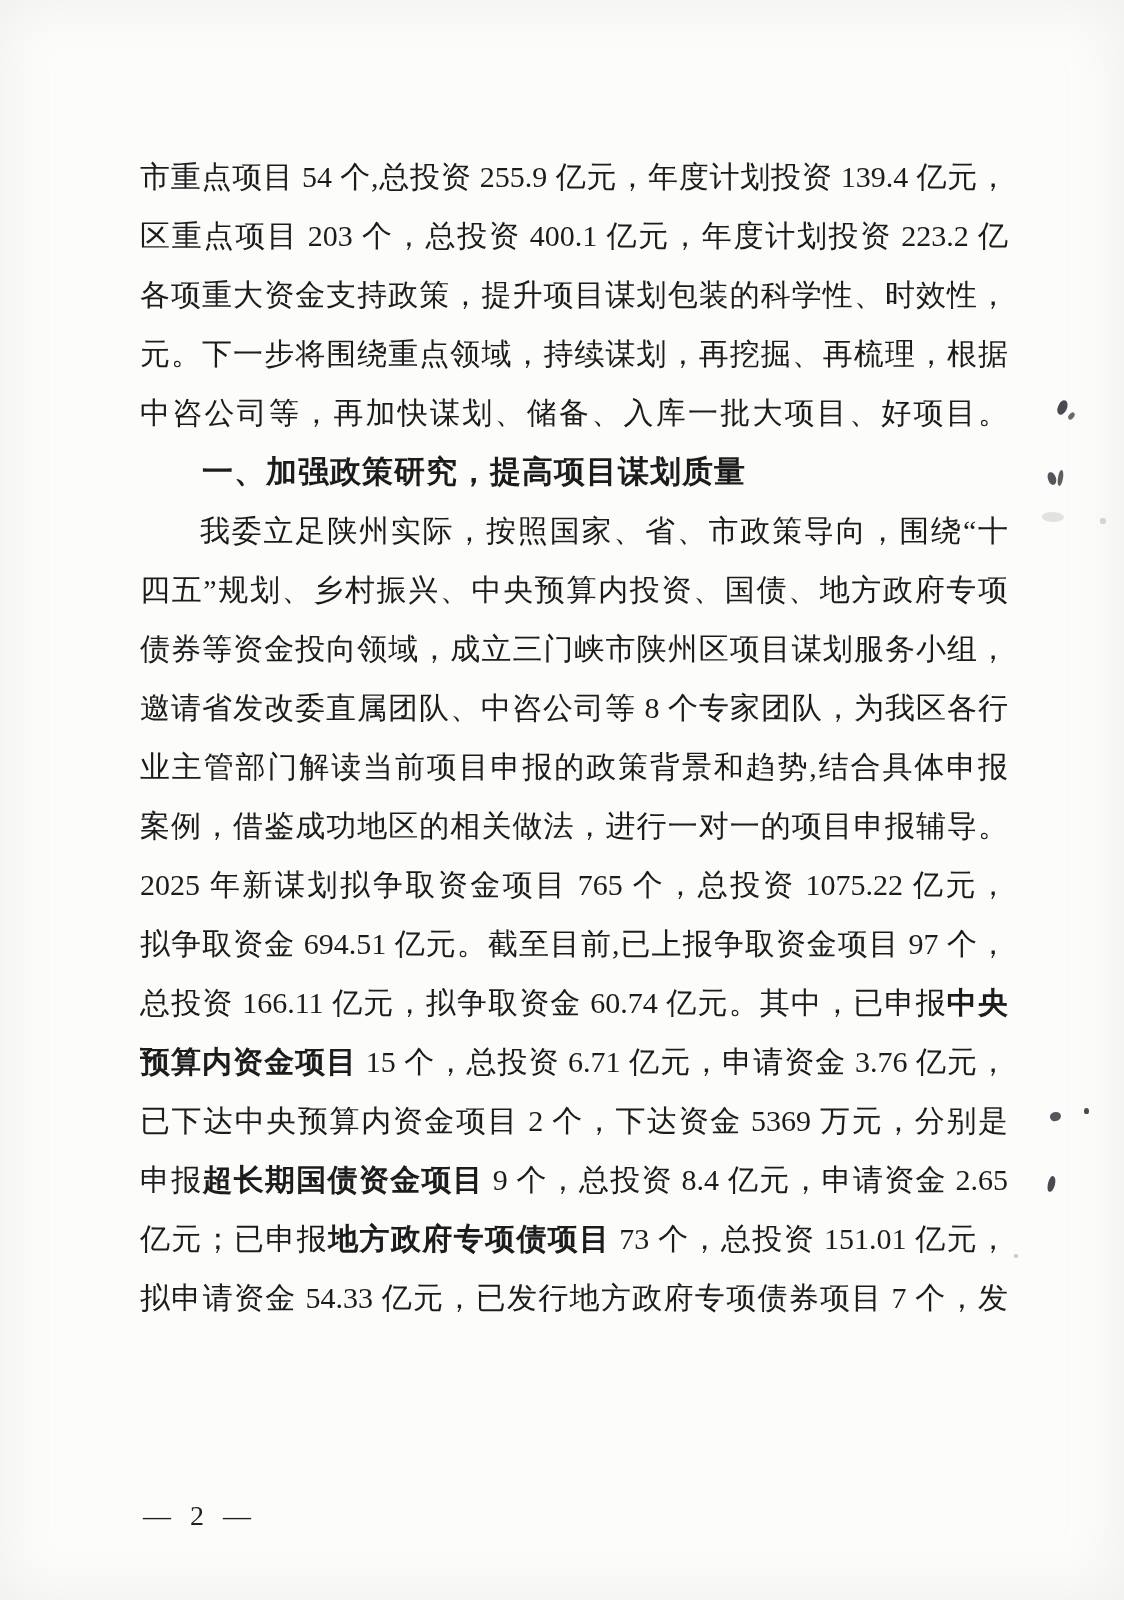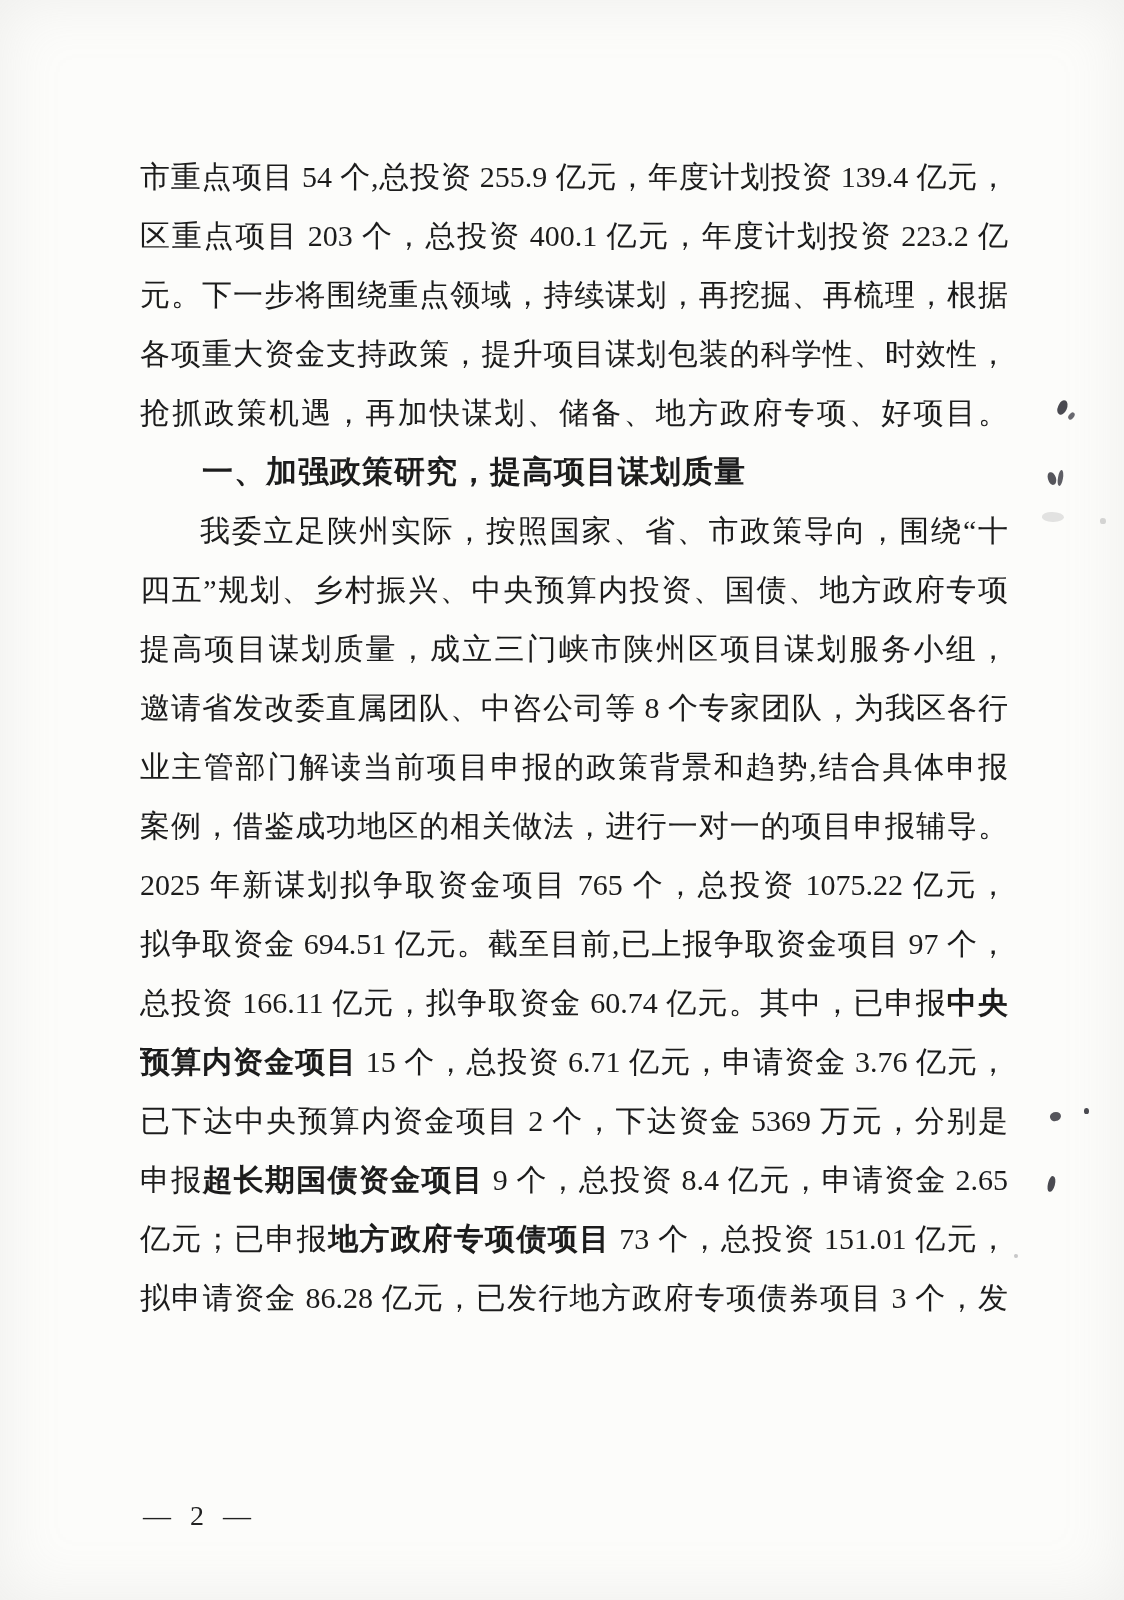--- a/index.html
+++ b/index.html
@@ -62,38 +62,38 @@
   }
 </style>
 </head>
 <body>
 
 <div class="page">
 
   <div class="text-block">
       <div class="line"><span>市重点项目 54 个,总投资 255.9 亿元，年度计划投资 139.4 亿元，</span></div>
       <div class="line"><span>区重点项目 203 个，总投资 400.1 亿元，年度计划投资 223.2 亿</span></div>
+      <div class="line"><span>各项重大资金支持政策，提升项目谋划包装的科学性、时效性，</span></div>
       <div class="line"><span>元。下一步将围绕重点领域，持续谋划，再挖掘、再梳理，根据</span></div>
-      <div class="line"><span>各项重大资金支持政策，提升项目谋划包装的科学性、时效性，</span></div>
-      <div class="line"><span>抢抓政策机遇，再加快谋划、储备、地方政府专项、好项目。</span></div>
+      <div class="line"><span>中咨公司等，再加快谋划、储备、入库一批大项目、好项目。</span></div>
       <div class="line heading indent no-stretch"><span class="b">一、加强政策研究，提高项目谋划质量</span></div>
       <div class="line indent"><span>我委立足陕州实际，按照国家、省、市政策导向，围绕“十</span></div>
       <div class="line"><span>四五”规划、乡村振兴、中央预算内投资、国债、地方政府专项</span></div>
-      <div class="line"><span>提高项目谋划质量，成立三门峡市陕州区项目谋划服务小组，</span></div>
+      <div class="line"><span>债券等资金投向领域，成立三门峡市陕州区项目谋划服务小组，</span></div>
       <div class="line"><span>邀请省发改委直属团队、中咨公司等 8 个专家团队，为我区各行</span></div>
       <div class="line"><span>业主管部门解读当前项目申报的政策背景和趋势,结合具体申报</span></div>
       <div class="line"><span>案例，借鉴成功地区的相关做法，进行一对一的项目申报辅导。</span></div>
       <div class="line"><span>2025 年新谋划拟争取资金项目 765 个，总投资 1075.22 亿元，</span></div>
       <div class="line"><span>拟争取资金 694.51 亿元。截至目前,已上报争取资金项目 97 个，</span></div>
       <div class="line"><span>总投资 166.11 亿元，拟争取资金 60.74 亿元。其中，已申报</span><span class="b">中央</span></div>
       <div class="line"><span class="b">预算内资金项目</span><span> 15 个，总投资 6.71 亿元，申请资金 3.76 亿元，</span></div>
       <div class="line"><span>已下达中央预算内资金项目 2 个，下达资金 5369 万元，分别是</span></div>
       <div class="line"><span>申报</span><span class="b">超长期国债资金项目</span><span> 9 个，总投资 8.4 亿元，申请资金 2.65</span></div>
       <div class="line"><span>亿元；已申报</span><span class="b">地方政府专项债项目</span><span> 73 个，总投资 151.01 亿元，</span></div>
-      <div class="line"><span>拟申请资金 86.28 亿元，已发行地方政府专项债券项目 3 个，发</span></div>
+      <div class="line"><span>拟申请资金 54.33 亿元，已发行地方政府专项债券项目 7 个，发</span></div>
     </div>
 
   <div class="footer-page-number">— 2 —</div>
 
   <div class="speck" style="left:1058px; top:400px; width:9px; height:15px; transform:rotate(25deg); opacity:.85;"></div>
   <div class="speck" style="left:1069px; top:412px; width:5px; height:8px; transform:rotate(40deg); opacity:.7;"></div>
   <div class="speck" style="left:1048px; top:472px; width:8px; height:13px; transform:rotate(-15deg); opacity:.8;"></div>
   <div class="speck" style="left:1058px; top:470px; width:5px; height:16px; transform:rotate(10deg); opacity:.75;"></div>
   <div class="speck" style="left:1042px; top:512px; width:22px; height:10px; opacity:.12;"></div>
   <div class="speck" style="left:1100px; top:518px; width:6px; height:6px; opacity:.18;"></div>

